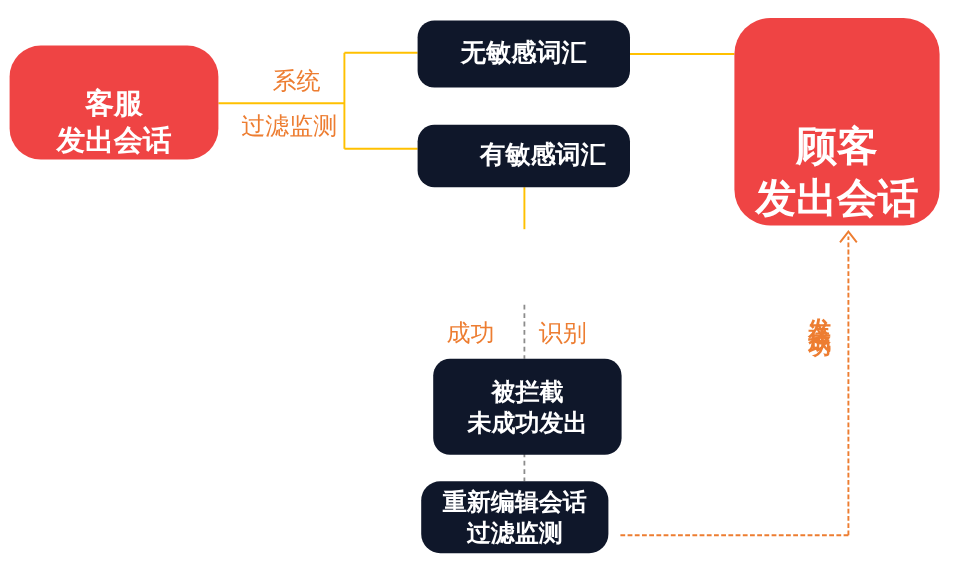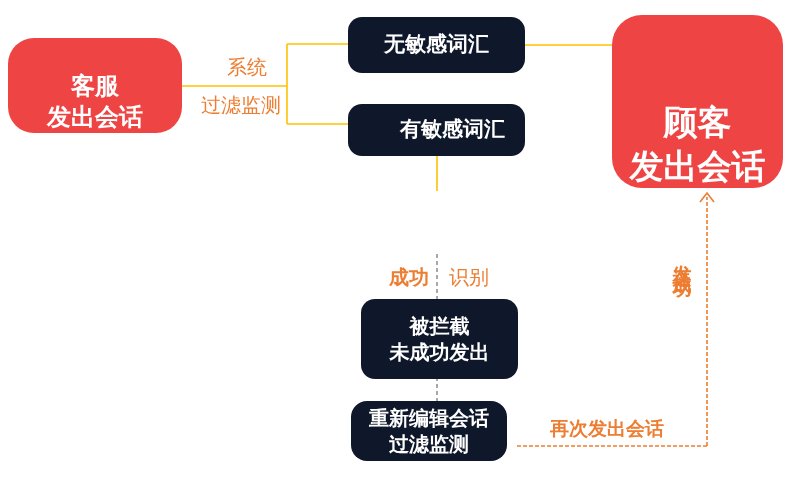--- a/index.html
+++ b/index.html
@@ -68,21 +68,21 @@
   .edge-label {
     position: absolute;
     color: #ED7D31;
     font-size: 20px;
     text-align: right;
     white-space: nowrap;
   }
   .edge-label.bold { font-weight: bold; }
   .lbl-system        { left: 207px; top: 54px;  width: 60px; }
   .lbl-filter        { left: 197px; top: 92px;  width: 84px; }
-  .lbl-success       { left: 385px; top: 264px; width: 44px; font-weight: bold; }
+  .lbl-success       { left: 368px; top: 264px; width: 44px; }
   .lbl-identify      { left: 445px; top: 264px; width: 44px; }
   .lbl-resend        { left: 546px; top: 416px; width: 118px; font-size: 19px; }
   .lbl-send-success  {
     left: 672px; top: 250px; width: 24px;
     font-size: 19px; white-space: normal;
     writing-mode: vertical-rl;
     text-orientation: upright;
     letter-spacing: 4px;
   }
 </style>
@@ -140,16 +140,15 @@
 
   <div class="node node-orange node-receive">
     <span>顾客</span>
     <span>发出会话</span>
   </div>
 
   <div class="edge-label lbl-system">系统</div>
   <div class="edge-label lbl-filter">过滤监测</div>
   <div class="edge-label lbl-success">成功</div>
   <div class="edge-label lbl-identify">识别</div>
-  <div class="edge-label bold lbl-resend">再次发出会话</div>
   <div class="edge-label bold lbl-send-success">发送成功</div>
 
 </div>
 
 </body></html>

